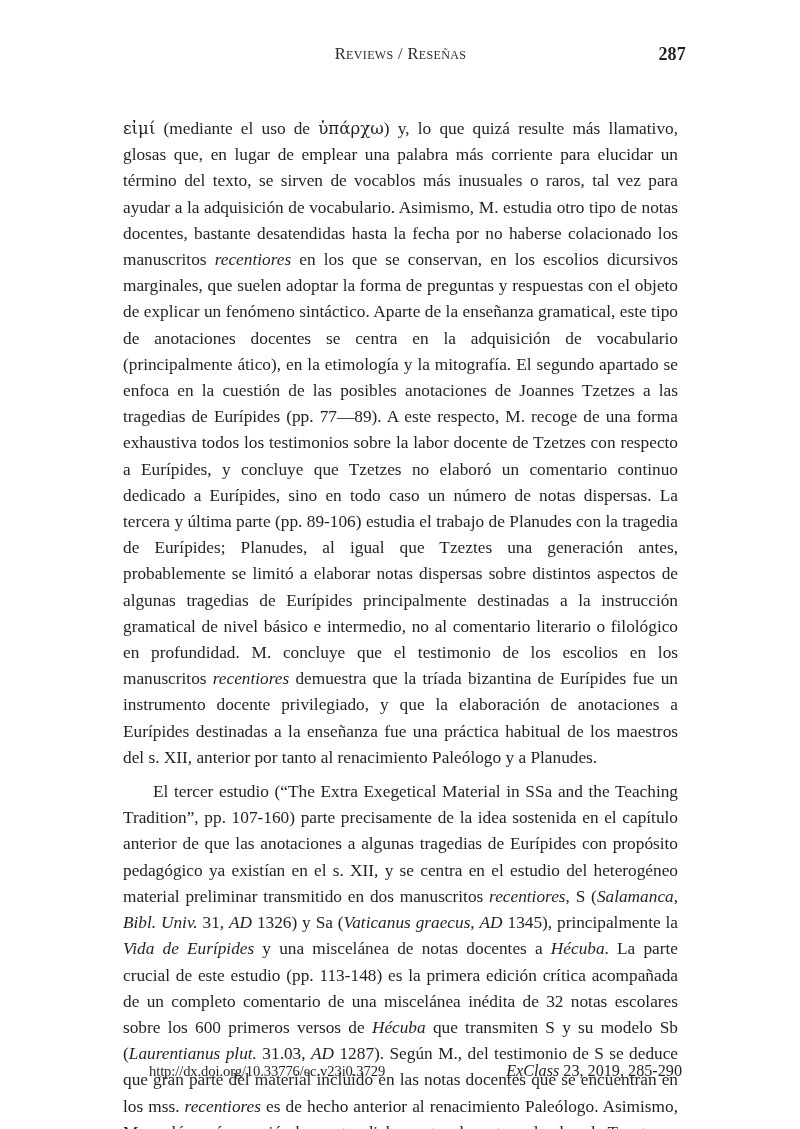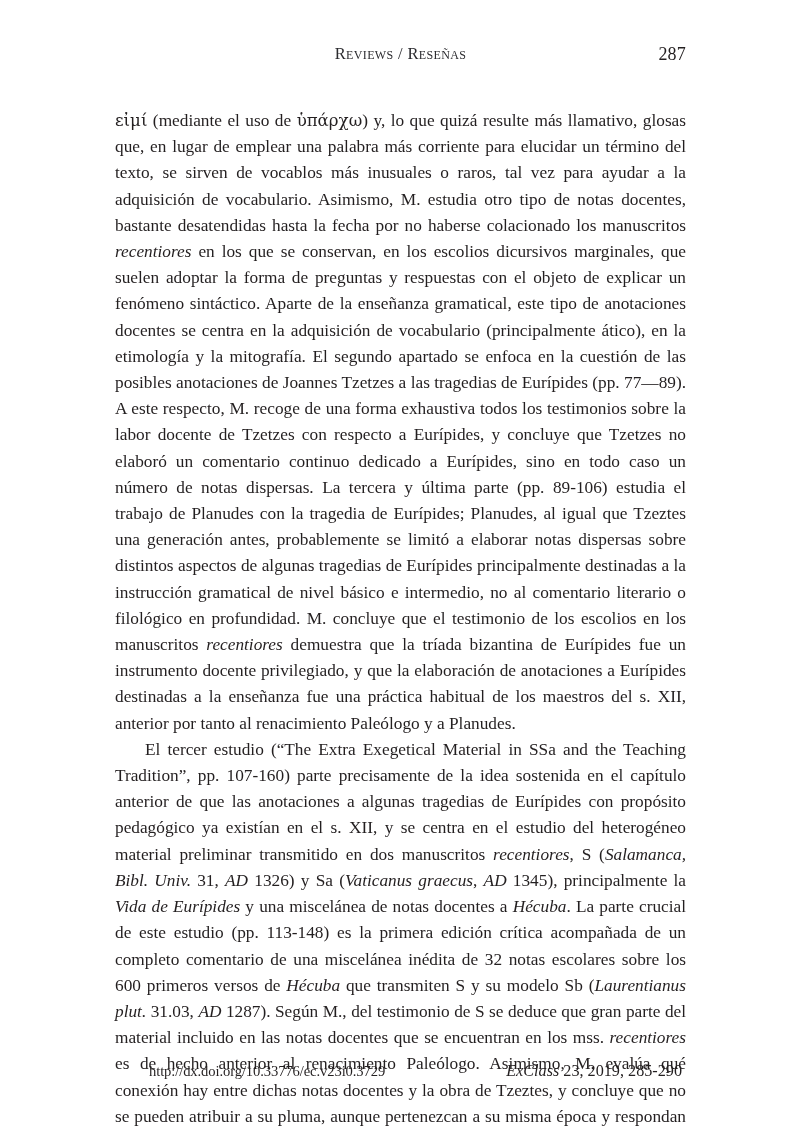--- a/index.html
+++ b/index.html
@@ -42,37 +42,38 @@
     color: #2b2b2f;
     white-space: nowrap;
   }
   .rh-folio {
     position: absolute;
     right: 0;
     top: 0;
     font-size: 18px;
     color: #231f20;
     letter-spacing: 0.2px;
+    font-weight: bold;
   }
 
   
   .textblock {
     position: absolute;
     left: 115px;
     top: 108px;
     width: 571px;
     font-size: 17.3px;
     line-height: 26.2px;
     text-align: justify;
     text-justify: inter-word;
     color: #231f20;
     -webkit-font-smoothing: antialiased;
   }
   .textblock p {
-    margin: 0;
+    margin: 8px;
     text-indent: 0;
     hyphens: none;
   }
   .textblock p.indent {
     text-indent: 30px;
   }
   .textblock i,
   .textblock em {
     font-style: italic;
   }

